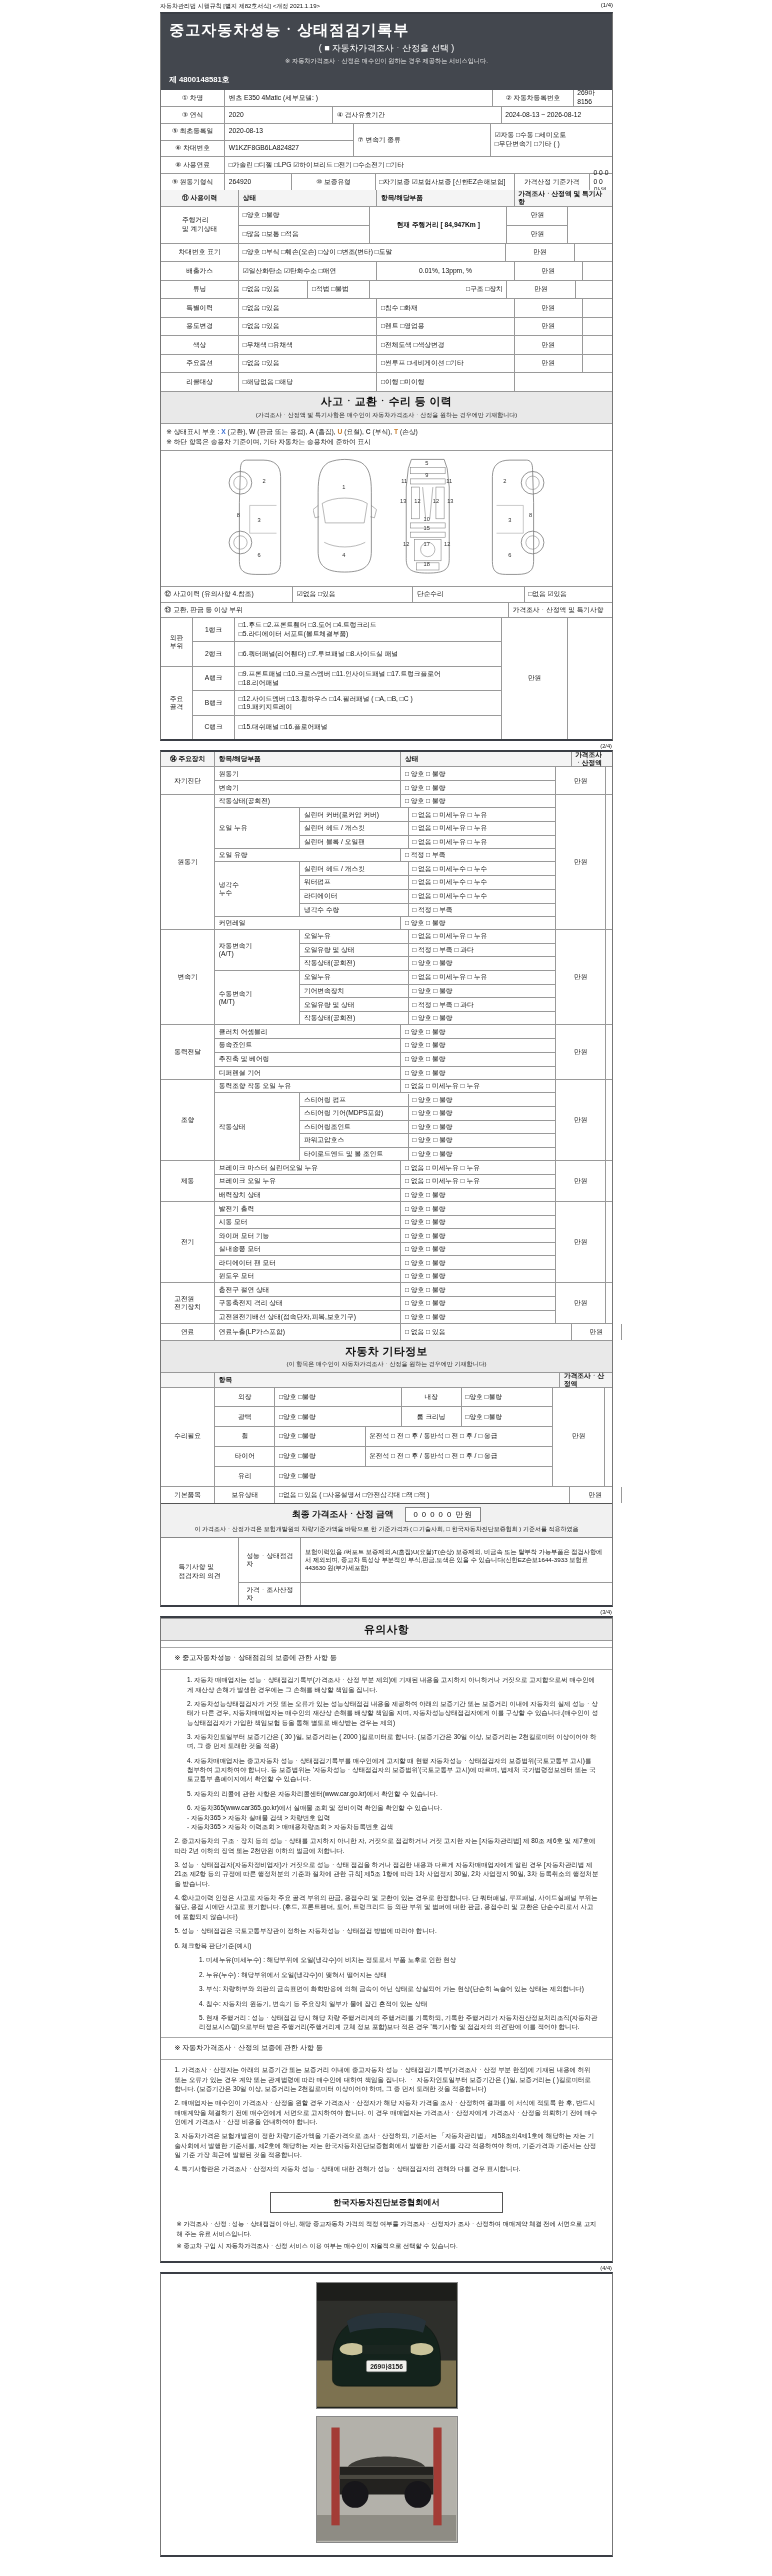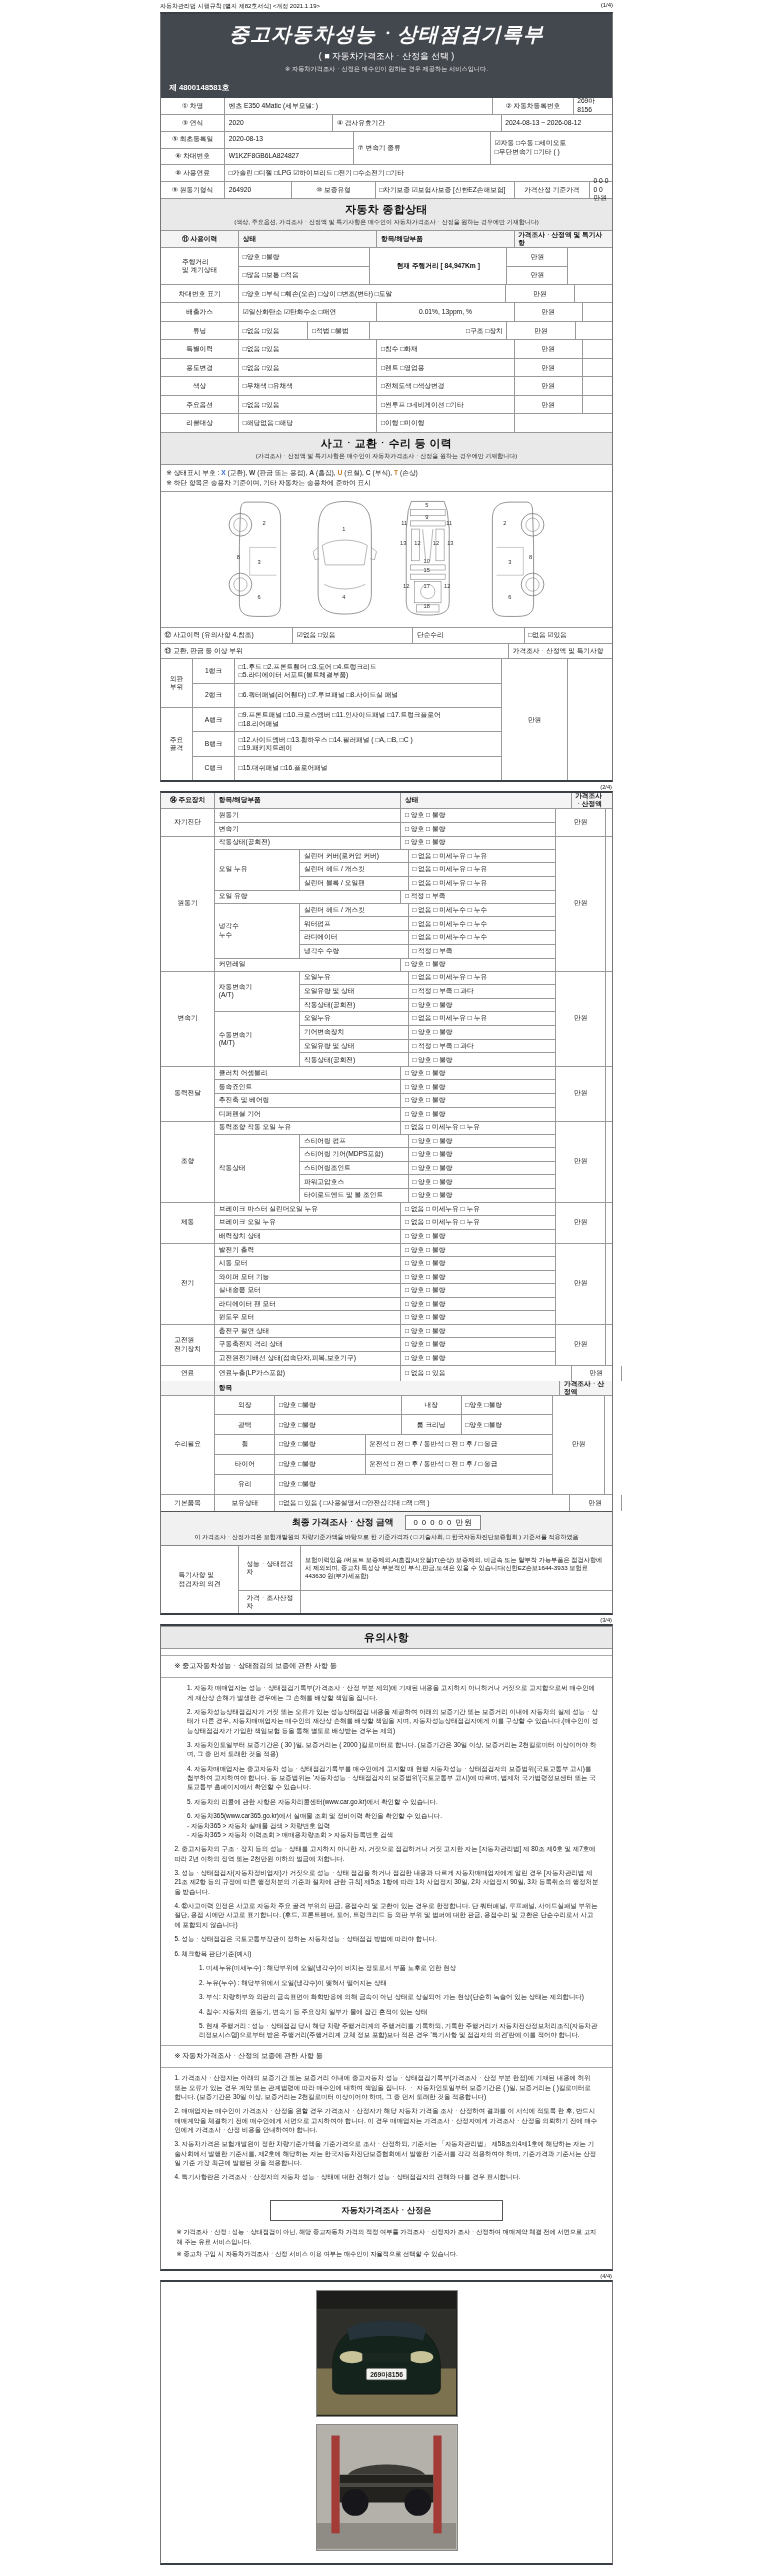--- a/index.html
+++ b/index.html
@@ -2,21 +2,21 @@
 <html style="font-size:8.2px"><head>
 <meta charset="utf-8">
 <style>
   html,body{margin:0;padding:0;background:#fff;}
   body{width:773px;font-family:"Liberation Sans","DejaVu Sans",sans-serif;color:#111;}
   .sheet{width:453px;margin:0 auto;position:relative;}
   .topnote{display:flex;justify-content:space-between;font-size:6px;padding:1.5px 0 1px 0;color:#111;}
   .pagemark{font-size:5.7px;text-align:right;padding:1.5px 1px;color:#222;}
   .pblock{border:0.5px solid #777;border-top:2.1px solid #3a3e45;border-bottom:2.1px solid #3a3e45;background:#fff;}
   .dkhead{background:#43474e;color:#fff;padding:7.2px 8.2px 5.2px 8.2px;}
-  .dkhead .t{font-size:20px;font-weight:bold;text-align:center;letter-spacing:1px;font-style:italic;}
+  .dkhead .t{font-size:15px;font-weight:bold;text-align:left;letter-spacing:1px;}
   .dkhead .s{font-size:8.8px;text-align:center;margin-top:3.1px;}
   .dkhead .n{font-size:6.2px;text-align:center;color:#e3e3e3;margin-top:2.6px;}
   .dkhead .d{font-size:7.7px;font-weight:bold;margin-top:8.2px;text-align:left;}
   .band{background:#e9e9e9;border-top:0.5px solid #999;border-bottom:0.5px solid #999;padding:3.6px 2.1px 3.1px 2.1px;text-align:center;}
   .band .bt{font-size:10.8px;font-weight:bold;letter-spacing:0.5px;}
   .band .bn{font-size:6px;margin-top:1.5px;color:#222;}
   .ftbl{font-size:6.7px;}
   .frow{display:flex;align-items:stretch;}
   .frow + .frow{border-top:0.5px solid #9a9a9a;}
   .cell{display:flex;align-items:center;justify-content:center;padding:1px 3.6px;min-width:0;}
@@ -136,24 +136,20 @@
           </div>
           <div class="cell" style="flex: 0 0 67px; justify-content: center;">
             <div class="ct">가격산정 기준가격</div>
           </div>
           <div class="cell" style="flex: 1 1 auto; justify-content: center;">
             <div class="ct">0 0 0 0 0 만원</div>
           </div>
         </div>
       </div>
 
-    <div class="band">
-      <div class="bt">자동차 종합상태</div>
-      <div class="bn">(색상, 주요옵션, 가격조사ㆍ산정액 및 특기사항은 매수인이 자동차가격조사ㆍ산정을 원하는 경우에만 기재합니다)</div>
-    </div>
     <div class="ftbl">
         <div class="frow hdr" style="height: 15.5px;">
           <div class="cell" style="flex: 0 0 70px; justify-content: center; font-weight: bold;">
             <div class="ct">⑪ 사용이력</div>
           </div>
           <div class="cell" style="flex: 0 0 130px; justify-content: flex-start; font-weight: bold;">
             <div class="ct">상태</div>
           </div>
           <div class="cell" style="flex: 0 0 129px; justify-content: flex-start; font-weight: bold;">
             <div class="ct">항목/해당부품</div>
@@ -1008,20 +1004,24 @@
           </div>
           <div class="cell" style="flex: 0 0 42px; justify-content: center;">
             <div class="ct">만원</div>
           </div>
           <div class="cell" style="flex: 1 1 auto; justify-content: center;">
             <div class="ct"></div>
           </div>
         </div>
       </div>
 
+    <div class="band">
+      <div class="bt">자동차 기타정보</div>
+      <div class="bn">(이 항목은 매수인이 자동차가격조사ㆍ산정을 원하는 경우에만 기재합니다)</div>
+    </div>
     <div class="ftbl">
         <div class="frow hdr" style="height: 13.4px;">
           <div class="cell" style="flex: 0 0 46px; justify-content: center;">
             <div class="ct"></div>
           </div>
           <div class="cell" style="flex: 0 0 337px; justify-content: flex-start; font-weight: bold;">
             <div class="ct">항목</div>
           </div>
           <div class="cell" style="flex: 1 1 auto; justify-content: flex-start; font-weight: bold;">
             <div class="ct">가격조사ㆍ산정액</div>
@@ -1177,21 +1177,21 @@
         <div class="nline" style="padding-left: 38px; white-space: pre-line;">2.   누유(누수) : 해당부위에서 오일(냉각수)이 맺혀서 떨어지는 상태</div>
         <div class="nline" style="padding-left: 38px; white-space: pre-line;">3.   부식: 차량하부와 외판의 금속표면이 화학반응에 의해 금속이 아닌 상태로 상실되어 가는 현상(단순히 녹슬어 있는 상태는 제외합니다)</div>
         <div class="nline" style="padding-left: 38px; white-space: pre-line;">4.   침수: 자동차의 원동기, 변속기 등 주요장치 일부가 물에 잠긴 흔적이 있는 상태</div>
         <div class="nline" style="padding-left: 38px; white-space: pre-line;">5.   현재 주행거리 : 성능ㆍ상태점검 당시 해당 차량 주행거리계의 주행거리를 기록하되, 기록한 주행거리가 자동차전산정보처리조직(자동차관리정보시스템)으로부터 받은 주행거리(주행거리계 교체 정보 포함)보다 적은 경우 '특기사항 및 점검자의 의견'란에 이를 적어야 합니다.</div>
         <div class="nhead" style="white-space: pre-line;">※ 자동차가격조사ㆍ산정의 보증에 관한 사항 등</div>
         <div class="nline" style="padding-left: 13.4px; white-space: pre-line;">1.   가격조사ㆍ산정자는 아래의 보증기간 또는 보증거리 이내에 중고자동차 성능ㆍ상태점검기록부(가격조사ㆍ산정 부분 한정)에 기재된 내용에 허위 또는 오류가 있는 경우 계약 또는 관계법령에 따라 매수인에 대하여 책임을 집니다.  ㆍ 자동차인도일부터 보증기간은 (      )일, 보증거리는 (      )킬로미터로 합니다. (보증기간은 30일 이상, 보증거리는 2천킬로미터 이상이어야 하며, 그 중 먼저 도래한 것을 적용합니다)</div>
         <div class="nline" style="padding-left: 13.4px; white-space: pre-line;">2.   매매업자는 매수인이 가격조사ㆍ산정을 원할 경우 가격조사ㆍ산정자가 해당 자동차 가격을 조사ㆍ산정하여 결과를 이 서식에 적도록 한 후, 반드시 매매계약을 체결하기 전에 매수인에게 서면으로 고지하여야 합니다. 이 경우 매매업자는 가격조사ㆍ산정자에게 가격조사ㆍ산정을 의뢰하기 전에 매수인에게 가격조사ㆍ산정 비용을 안내하여야 합니다.</div>
         <div class="nline" style="padding-left: 13.4px; white-space: pre-line;">3.   자동차가격은 보험개발원이 정한 차량기준가액을 기준가격으로 조사ㆍ산정하되, 기준서는 「자동차관리법」 제58조의4제1호에 해당하는 자는 기술사회에서 발행한 기준서를, 제2호에 해당하는 자는 한국자동차진단보증협회에서 발행한 기준서를 각각 적용하여야 하며, 기준가격과 기준서는 산정일 기준 가장 최근에 발행된 것을 적용합니다.</div>
         <div class="nline" style="padding-left: 13.4px; white-space: pre-line;">4.   특기사항란은 가격조사ㆍ산정자의 자동차 성능ㆍ상태에 대한 견해가 성능ㆍ상태점검자의 견해와 다를 경우 표시합니다.</div>
       </div>
-    <div class="kbox">자동차가격조사ㆍ산정은</div>
+    <div class="kbox">한국자동차진단보증협회에서</div>
     <div id="boxnotes" style="padding:1px 15.5px 9.3px 15.5px;">
         <div style="font-size: 6.2px; line-height: 1.5; padding: 1.5px 0px;">※ 가격조사ㆍ산정 : 성능ㆍ상태점검이 아닌, 해당 중고자동차 가격의 적정 여부를 가격조사ㆍ산정자가 조사ㆍ산정하여 매매계약 체결 전에 서면으로 고지해 주는 유료 서비스입니다.</div>
         <div style="font-size: 6.2px; line-height: 1.5; padding: 1.5px 0px;">※ 중고차 구입 시 자동차가격조사ㆍ산정 서비스 이용 여부는 매수인이 자율적으로 선택할 수 있습니다.</div>
       </div>
   </div>
 
   <div class="pagemark">(4/4)</div>
 
   <div class="pblock">
     <div class="photos">

